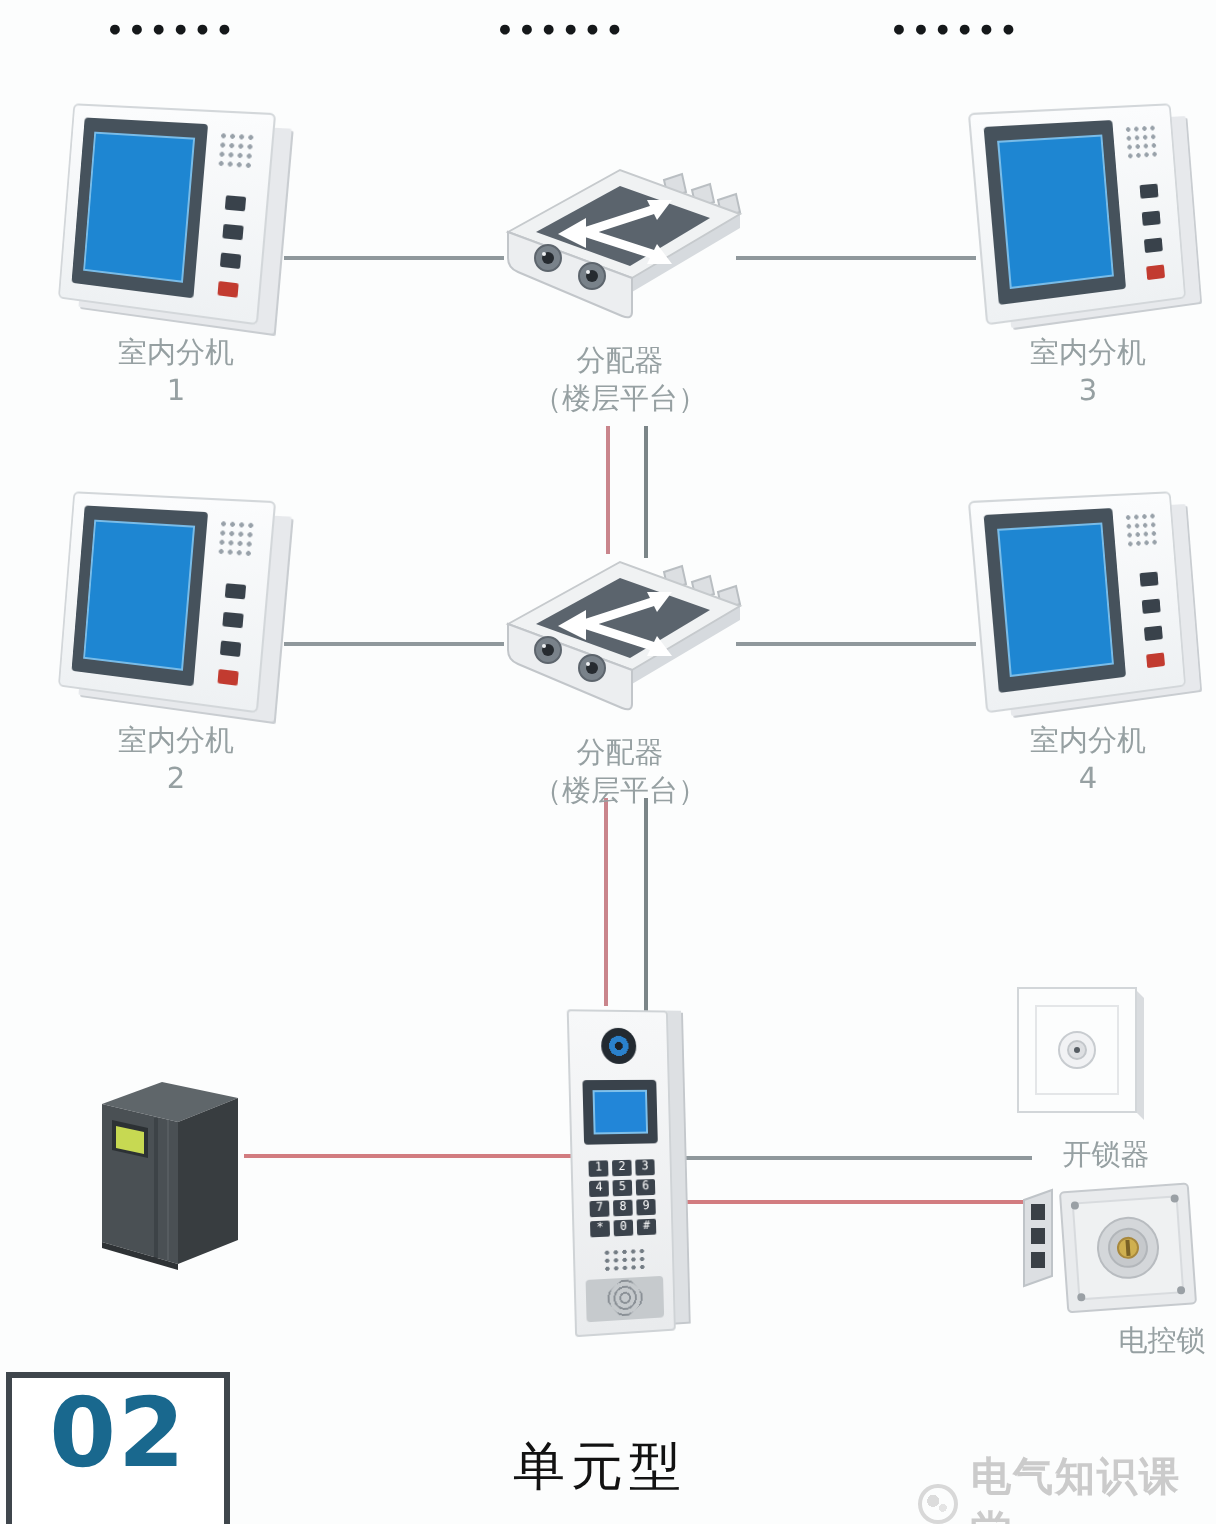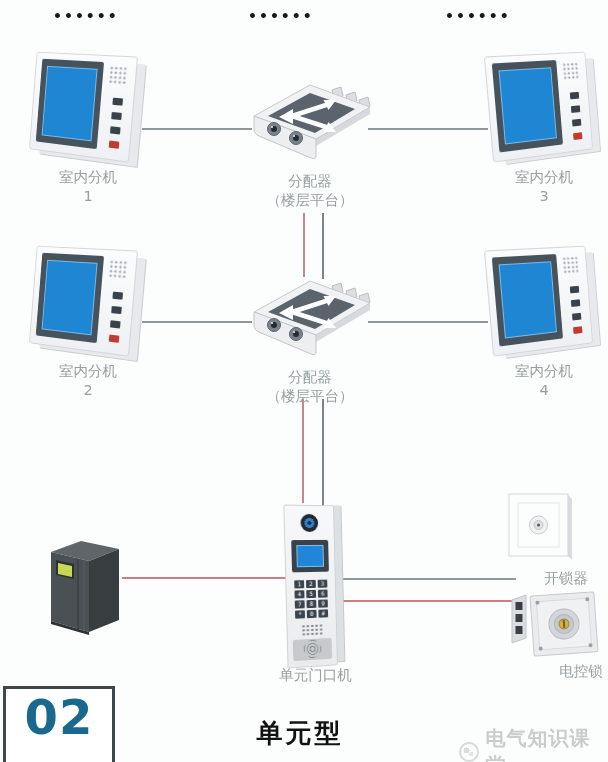--- a/index.html
+++ b/index.html
@@ -57,21 +57,21 @@
   .ds-wave{position:absolute;left:12px;top:2px;width:16px;height:16px;transform:rotate(-40deg);
     background:radial-gradient(circle at 50% 50%,transparent 0 2px,#8a9096 2px 3px,transparent 3px 5px,
     #8a9096 5px 6px,transparent 6px 8px,#8a9096 8px 9px,transparent 9px);}
 
   
   .section-box{position:absolute;left:3px;top:686px;width:112px;height:92px;background:#ffffff;
     border:3.5px solid #3f464c;box-sizing:border-box;display:flex;justify-content:center;}
   .section-num{margin-top:0px;font-size:48px;font-weight:800;color:#19688e;letter-spacing:1px;}
 
   .title{position:absolute;left:198px;top:716px;width:204px;text-align:center;
-    font-size:26px;font-weight:700;color:#121212;letter-spacing:3px;}
+    font-size:26px;font-weight:400;color:#121212;letter-spacing:3px;}
 
   .watermark{position:absolute;left:459px;top:725px;display:flex;align-items:center;gap:7px;
     color:#cbcbcb;font-size:20px;font-weight:700;letter-spacing:1px;}
   .wm-logo{width:20px;height:20px;border-radius:50%;border:2px solid #d8d8d8;box-sizing:border-box;
     background:radial-gradient(circle at 35% 40%,#dcdcdc 0 3px,transparent 3px),
                radial-gradient(circle at 65% 62%,#e4e4e4 0 2px,transparent 2px);}
 
   svg{display:block;}
 </style>
 </head>
@@ -269,35 +269,32 @@
           <div class="ds-key">*</div>
           <div class="ds-key">0</div>
           <div class="ds-key">#</div>
         </div>
       <div class="ds-speaker"></div>
       <div class="ds-card">
           <div class="ds-wave"></div>
         </div>
     </div>
   </div>
-  <div class="dev-label" style="left:263px;top:666px;width:105px;">
-    <div>单元门口机</div>
-  </div>
 
   <div style="position:absolute;left:506px;top:492px;width:70px;height:72px;">
     <svg viewBox="0 0 70 72" width="70" height="72">
       <polygon points="62,3 66,7 66,68 62,64" fill="#d9dcdf"></polygon>
       <rect x="3" y="2" width="59" height="62" fill="#fcfdfd" stroke="#d2d6d9"></rect>
       <rect x="12" y="11" width="41" height="44" fill="none" stroke="#e4e6e8"></rect>
       <circle cx="32.5" cy="33" r="9" fill="#f1f2f4" stroke="#c8ccd0"></circle>
       <circle cx="32.5" cy="33" r="4.5" fill="#dddfe2" stroke="#c2c6ca"></circle>
       <circle cx="32.5" cy="33" r="1.5" fill="#565d63"></circle>
     </svg>
   </div>
-  <div class="dev-label" style="left:525px;top:569px;width:82px;">
+  <div class="dev-label" style="left:512px;top:569px;width:82px;">
     <div>开锁器</div>
   </div>
 
   <div style="position:absolute;left:508px;top:584px;width:95px;height:78px;">
     <svg viewBox="0 0 95 78" width="95" height="78">
       <polygon points="4,16 18,11 18,54 4,59" fill="#dcdfe2" stroke="#bfc4c8"></polygon>
       <rect x="7.5" y="18" width="7" height="8" fill="#3a4046"></rect>
       <rect x="7.5" y="30" width="7" height="8" fill="#3a4046"></rect>
       <rect x="7.5" y="42" width="7" height="8" fill="#3a4046"></rect>
       <g transform="rotate(-4 55 40)">

